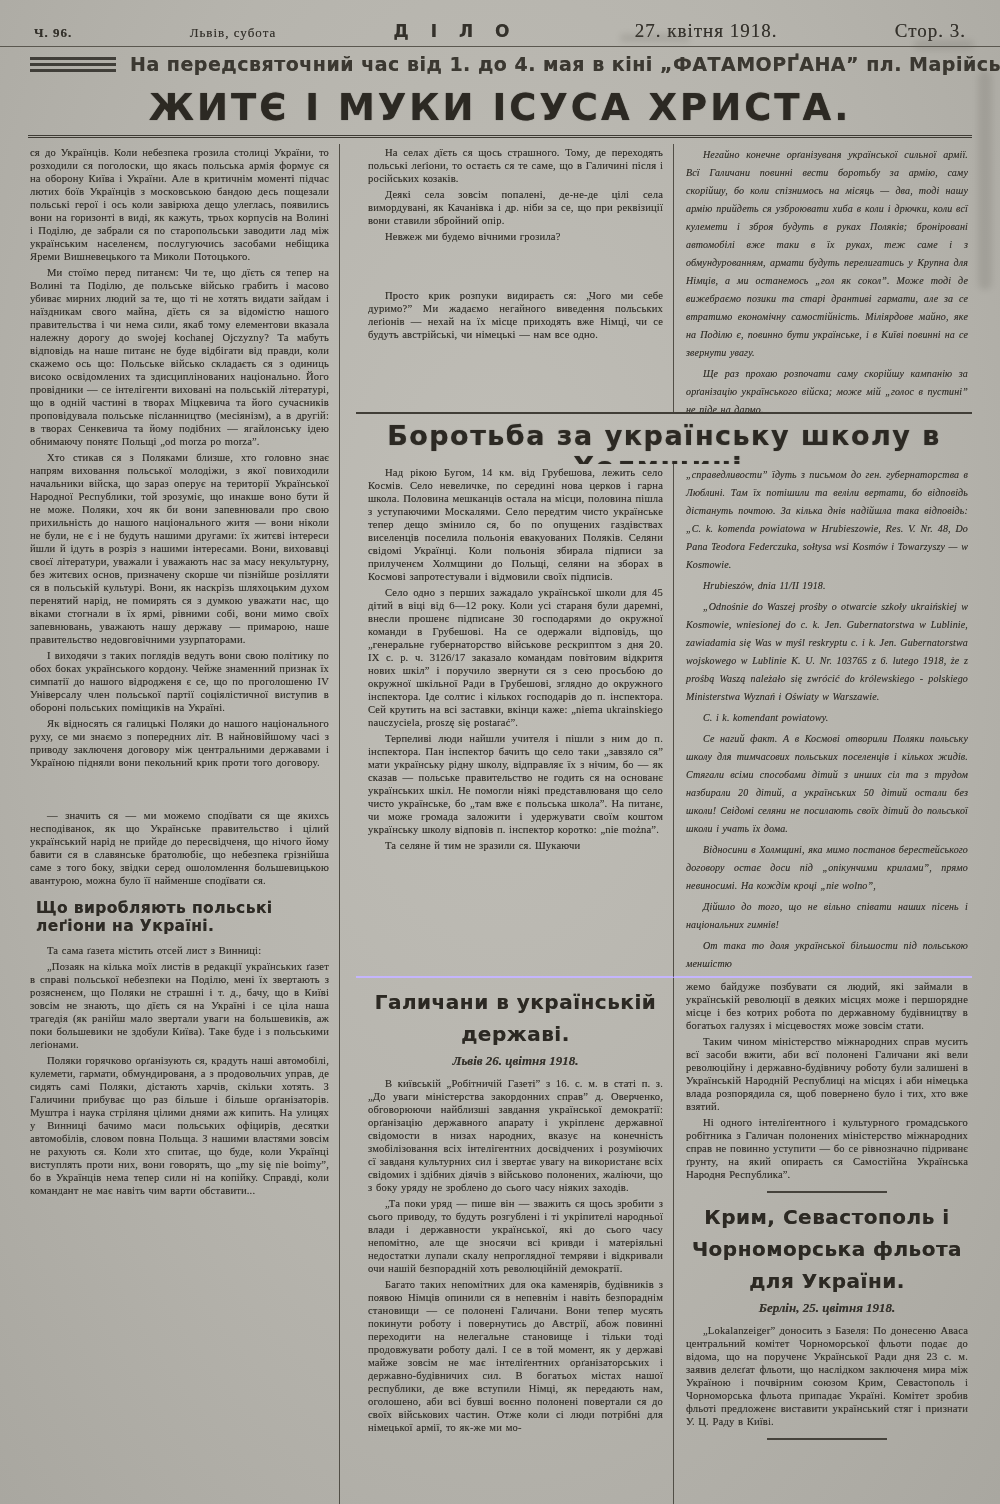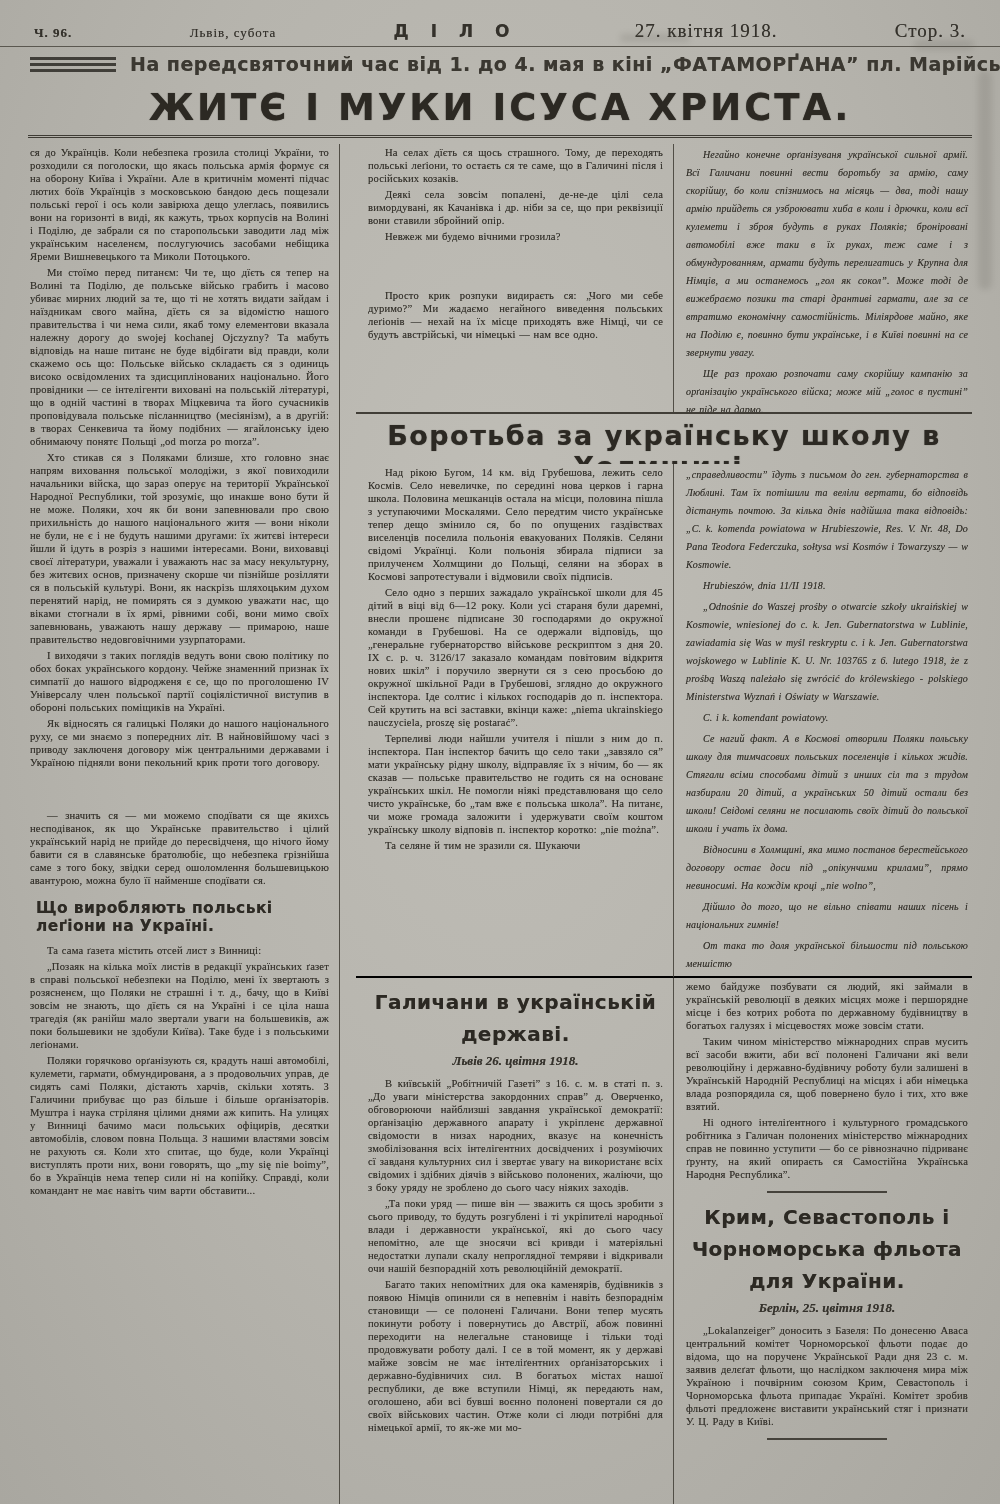--- a/index.html
+++ b/index.html
@@ -87,21 +87,21 @@
 
   .art-headline {
     text-align:center; font-family:"DejaVu Sans",sans-serif; font-weight:bold;
     font-size:20px; letter-spacing:.5px; color:#2c2923; line-height:32px;
     margin:6px 0 3px 0;
   }
   .dateline {
     text-align:center; font-style:italic; font-weight:bold;
     font-size:13px; margin-bottom:8px; color:#35322c;
   }
-  .bot-rule { border-bottom:2px solid #000000; }
+  .bot-rule { border-bottom:2px solid #c4b5fd; }
 
   .mini-divider { width:120px; margin:10px auto 8px auto; border-top:2px solid #45423b; }
 
   
   .smudge { position:absolute; pointer-events:none; filter:blur(3px); opacity:.16; background:#55524a; }
   .sm1 { right:8px; top:70px; width:14px; height:220px; border-radius:8px; }
   .sm2 { right:26px; top:40px; width:60px; height:10px; border-radius:5px; }
   .sm3 { left:620px; top:34px; width:70px; height:8px; border-radius:4px; }
 </style>
 </head>

